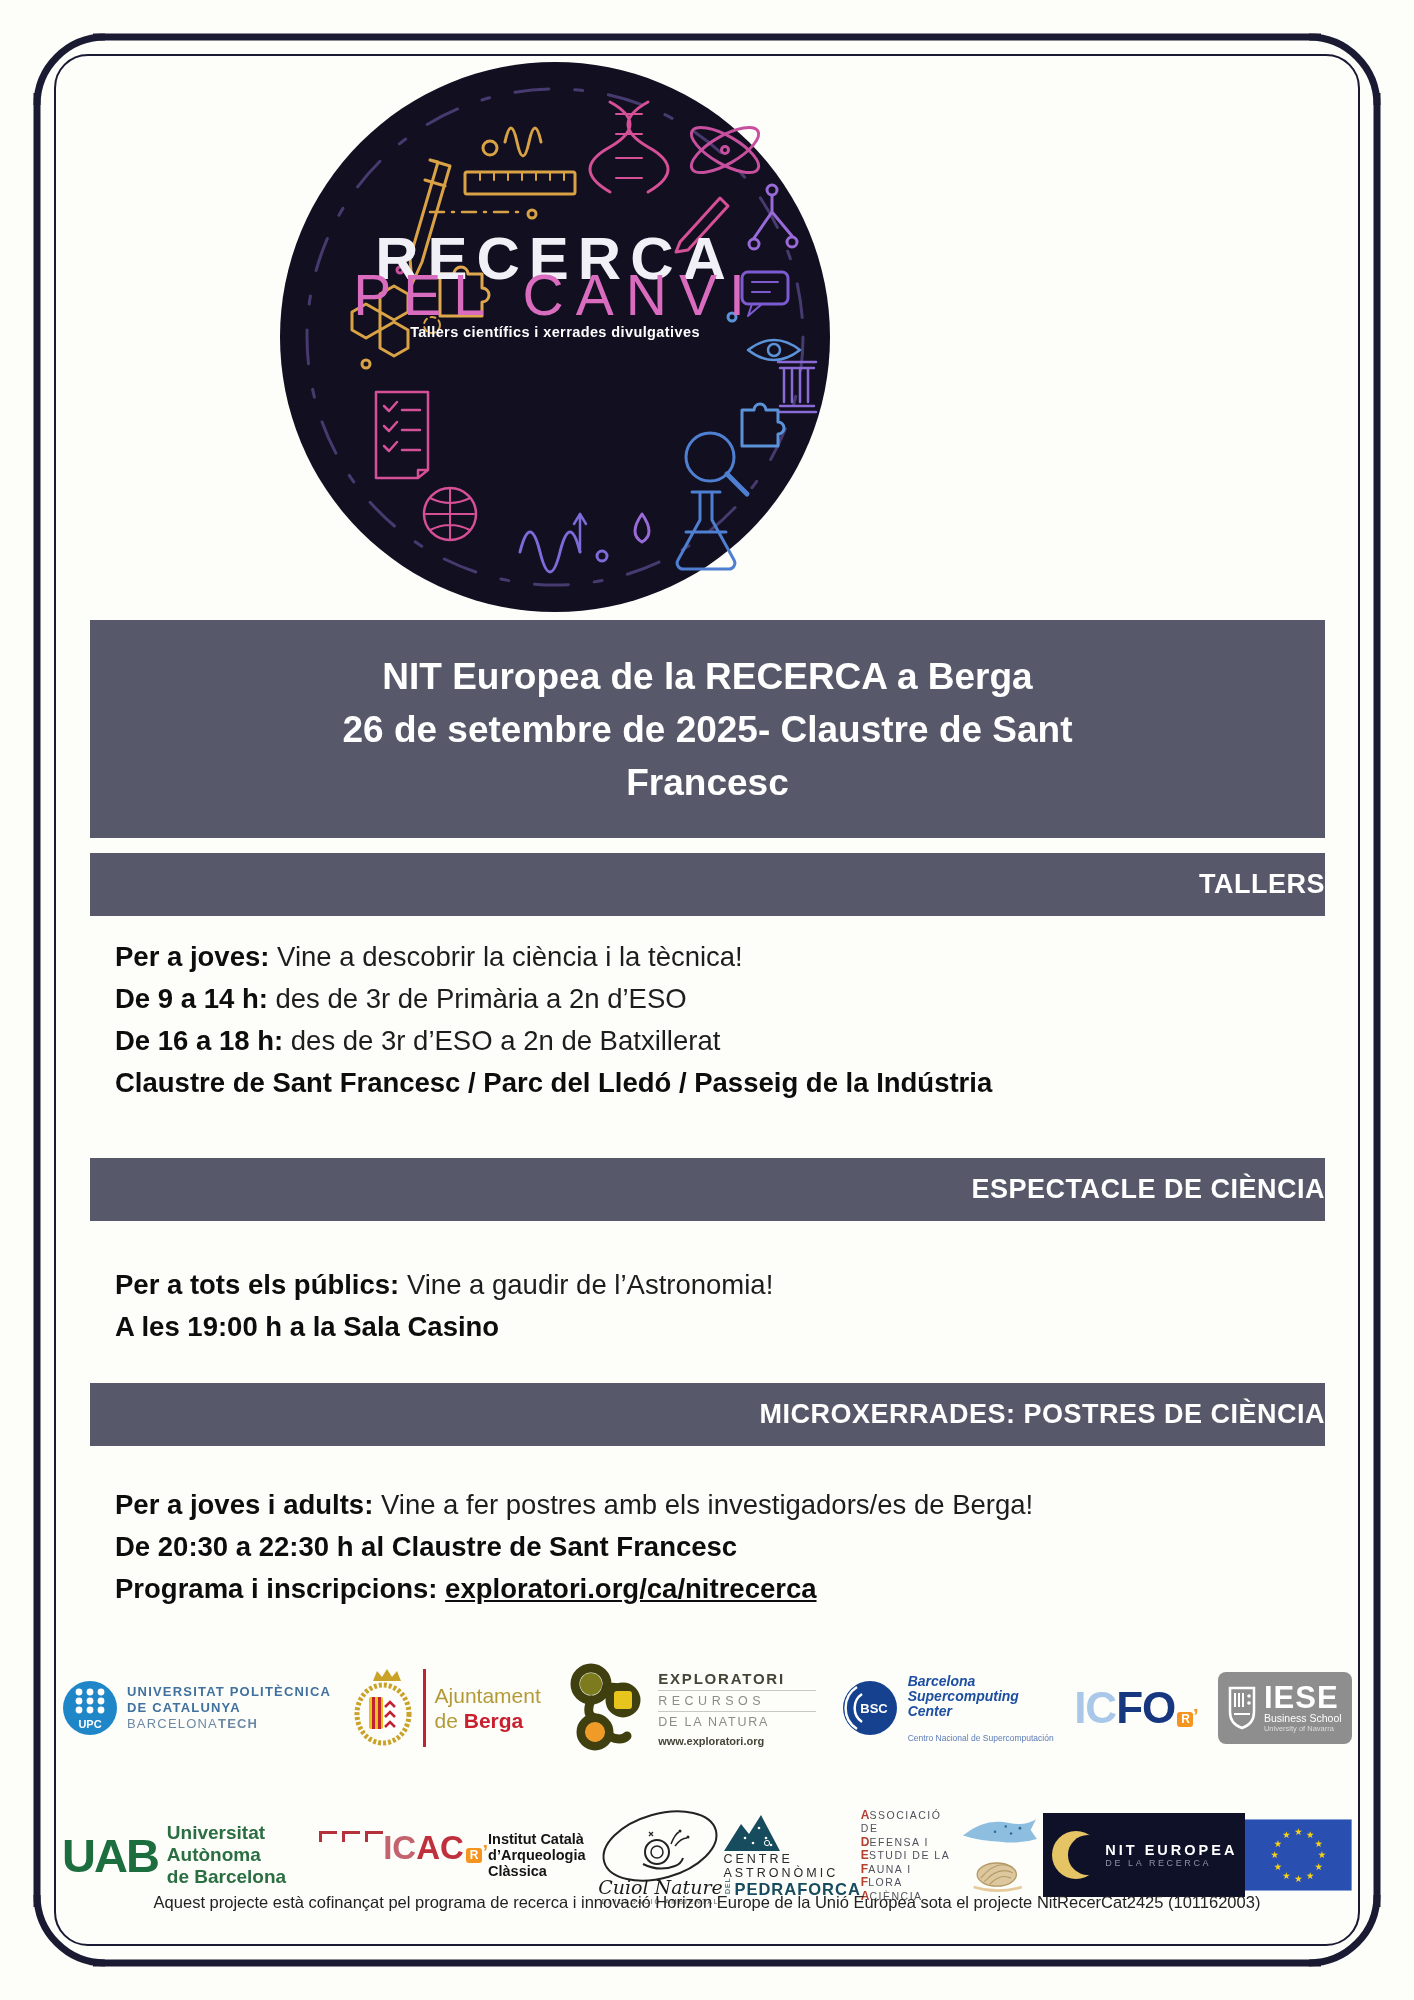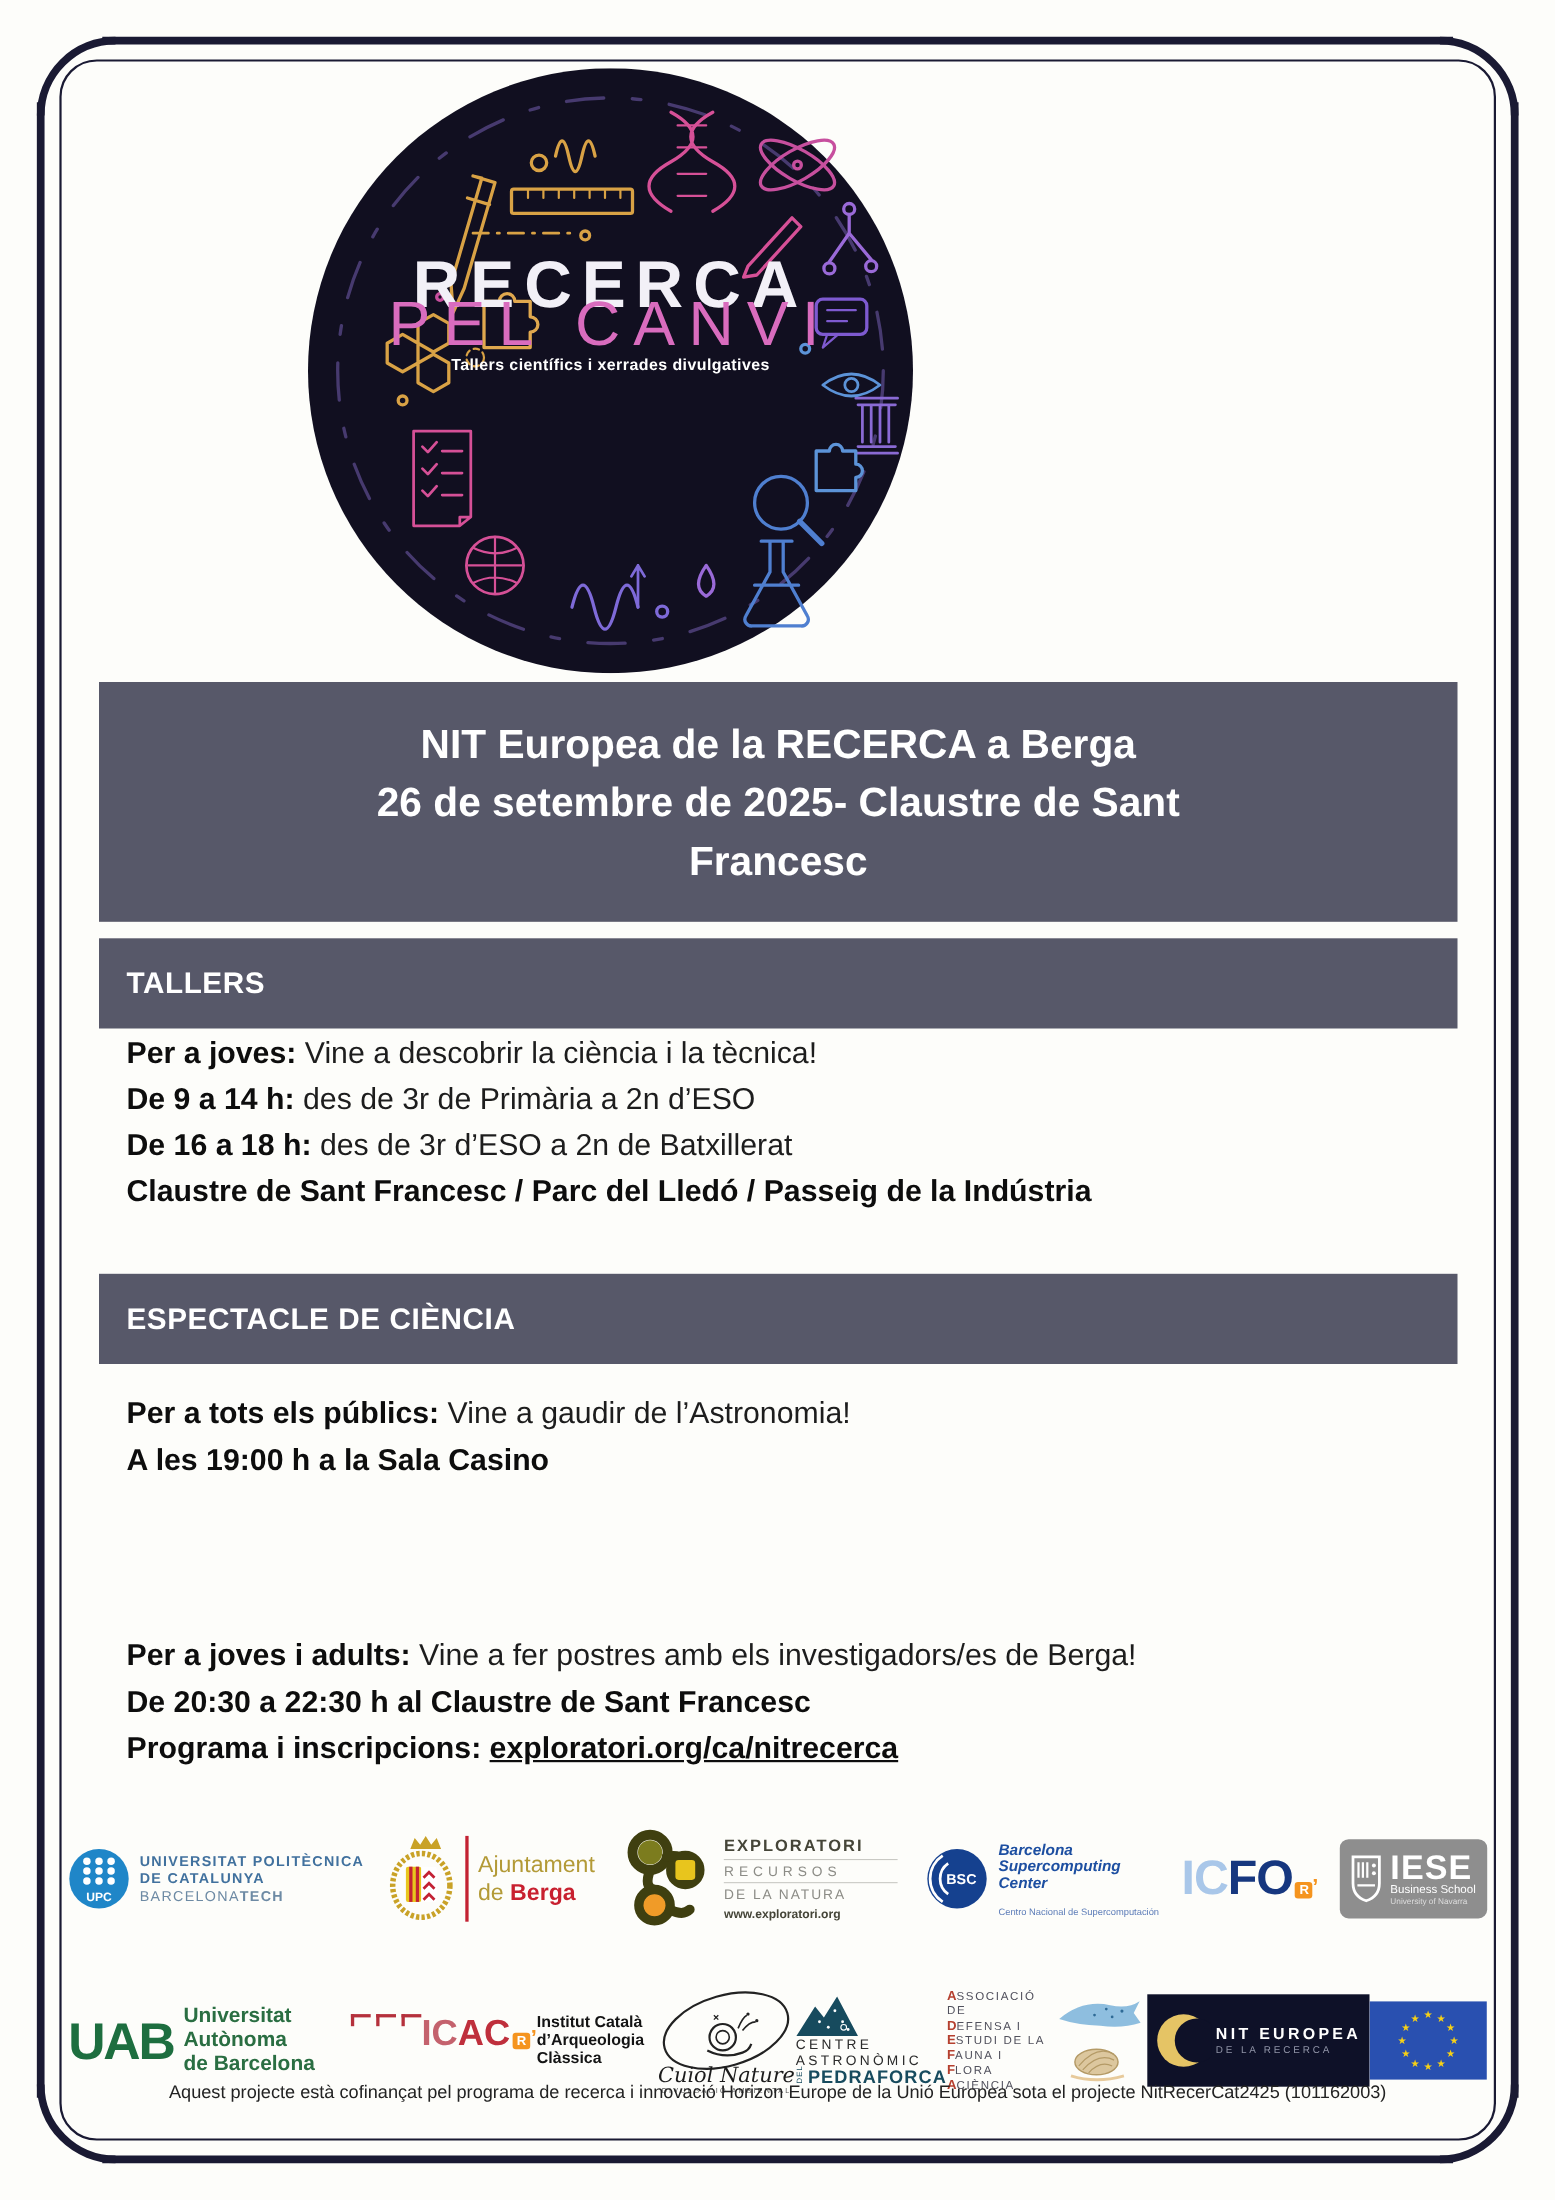--- a/index.html
+++ b/index.html
@@ -13,21 +13,21 @@
   .logo-circle{position:absolute;left:280px;top:62px;width:550px;height:550px;}
   .logo-circle svg{position:absolute;left:0;top:0;}
   .logo-text{position:absolute;left:0;right:0;text-align:center;}
   .lt1{top:138px;font-size:60px;letter-spacing:9px;color:#f2f0f7;font-weight:700;margin-top:24px;}
   .lt2{top:200px;font-size:57px;letter-spacing:12px;color:#d96cbe;font-weight:400;}
   .lsub{top:262px;font-size:14.5px;font-weight:bold;color:#ffffff;letter-spacing:.4px;}
 
   
   .band{position:absolute;left:90px;width:1235px;background:#575869;color:#fff;box-sizing:border-box;}
   .band-title{top:620px;height:218px;display:flex;flex-direction:column;justify-content:center;text-align:center;font-weight:bold;font-size:37px;line-height:53px;}
-  .section-band{height:82px;display:flex;align-items:center;padding-left:25px;font-weight:bold;font-size:27px;letter-spacing:.5px;}
+  .section-band{height:63px;display:flex;align-items:center;padding-left:25px;font-weight:bold;font-size:27px;letter-spacing:.5px;justify-content:flex-end;}
   #band-tallers{top:853px;}
   #band-espectacle{top:1158px;}
   #band-micro{top:1383px;}
 
   
   .body-text{position:absolute;left:115px;font-size:27.5px;color:#1d1d1d;}
   #tallers-body{top:936px;}
   #espectacle-body{top:1264px;}
   #micro-body{top:1484px;}
   .body-text p{margin:0;height:42px;line-height:42px;white-space:nowrap;}
@@ -203,20 +203,23 @@
   </div>
 
   <div class="band section-band" id="band-espectacle">
     <span>ESPECTACLE DE CIÈNCIA</span>
   </div>
   <div class="body-text" id="espectacle-body">
     <p><span class="lead">Per a tots els públics:</span><span> Vine a gaudir de l’Astronomia!</span></p>
     <p><span class="lead">A les 19:00 h a la Sala Casino</span><span></span></p>
   </div>
 
+  <div class="band section-band" id="band-micro">
+    <span>MICROXERRADES: POSTRES DE CIÈNCIA</span>
+  </div>
   <div class="body-text" id="micro-body">
     <p><span class="lead">Per a joves i adults:</span><span> Vine a fer postres amb els investigadors/es de Berga!</span></p>
     <p><span class="lead">De 20:30 a 22:30 h al Claustre de Sant Francesc</span><span></span></p>
     <p><span class="lead">Programa i inscripcions: </span><a class="link">exploratori.org/ca/nitrecerca</a></p>
   </div>
 
   <div class="logos-row" id="row1">
 
     <div class="logo-item">
       <svg width="56" height="56" viewBox="0 0 56 56">

